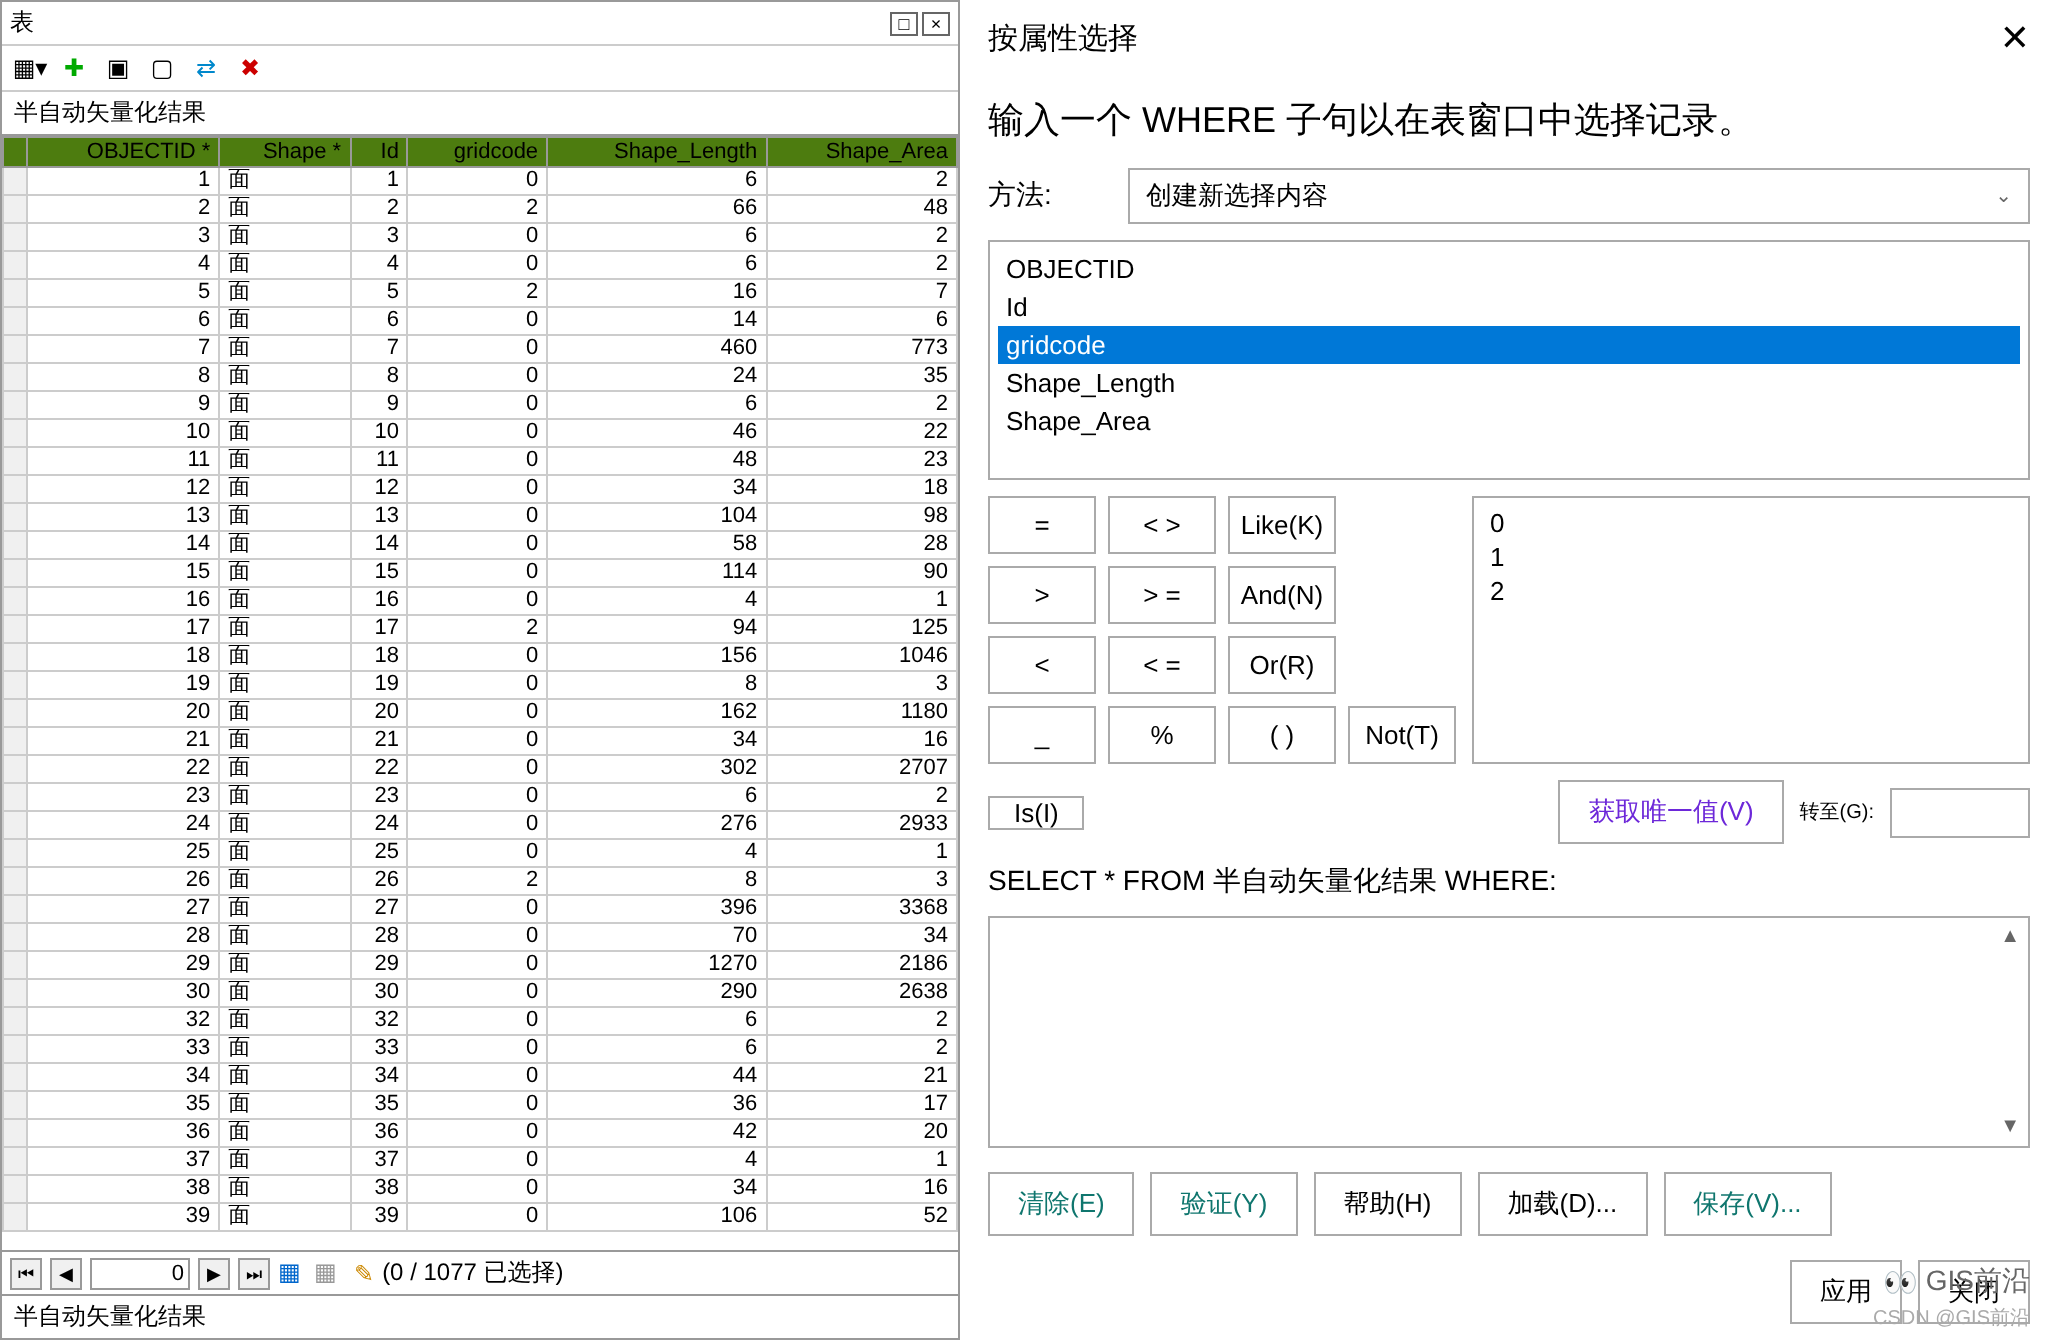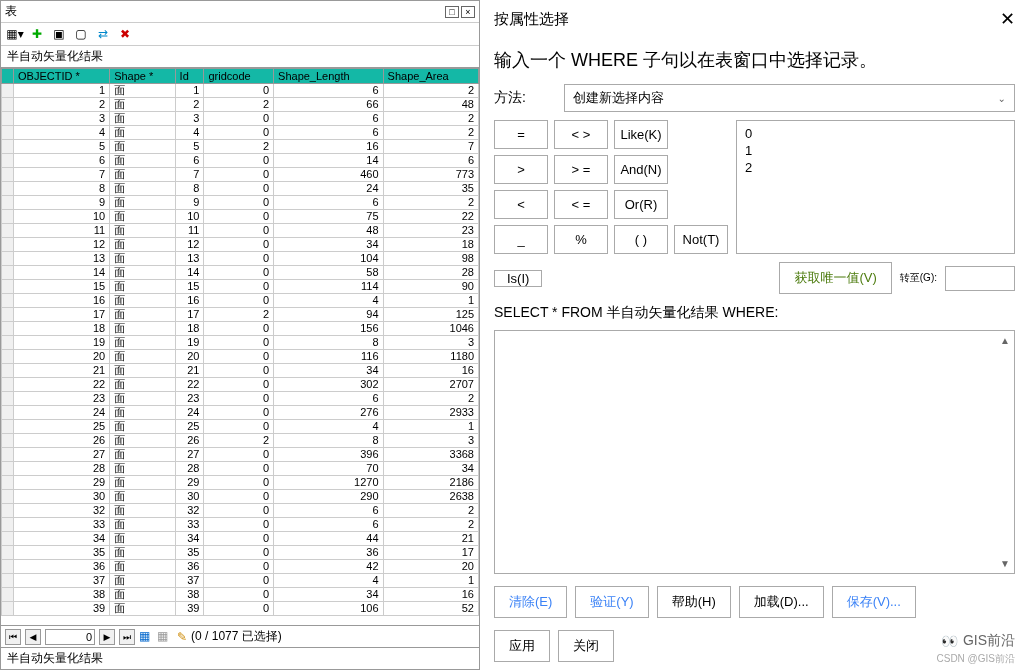--- a/index.html
+++ b/index.html
@@ -11,21 +11,21 @@
     .panel-header { display: flex; justify-content: space-between; align-items: center; padding: 2px 4px; background: #fff; border-bottom: 1px solid #ccc; }
     .panel-ctrls { display: flex; gap: 2px; }
     .panel-ctrls span { width: 14px; height: 12px; border: 1px solid #666; font-size: 9px; text-align: center; line-height: 10px; cursor: pointer; }
     .toolbar { display: flex; align-items: center; gap: 6px; padding: 3px 6px; background: #fff; border-bottom: 1px solid #ccc; }
     .tb-icon { width: 16px; height: 16px; cursor: pointer; display: flex; align-items: center; justify-content: center; }
     .tab-bar { padding: 2px 6px; border-bottom: 1px solid #999; font-size: 12px; }
     
     
     .table-wrap { flex: 1; overflow: auto; }
     table { border-collapse: collapse; width: 100%; font-size: 11px; }
-    th { background: #14b8a6; border: 1px solid #999; padding: 1px 4px; text-align: left; font-weight: normal; position: sticky; top: 0; }
+    th { background: #4d7c0f; border: 1px solid #999; padding: 1px 4px; text-align: right; font-weight: normal; position: sticky; top: 0; }
     td { border: 1px solid #ccc; padding: 0px 4px; text-align: right; height: 13px; line-height: 13px; }
     td.shape { text-align: left; }
     tr td:first-child { background: #f0f0f0; width: 12px; }
     
     
     .table-footer { display: flex; align-items: center; gap: 4px; padding: 2px 4px; border-top: 1px solid #999; background: #fff; }
     .nav-btn { width: 16px; height: 16px; border: 1px solid #999; background: #f0f0f0; font-size: 9px; line-height: 14px; text-align: center; cursor: pointer; }
     .page-input { width: 50px; border: 1px solid #999; padding: 1px 2px; text-align: right; font-size: 11px; }
     .footer-icons { display: flex; gap: 2px; }
     .fi { width: 16px; height: 16px; cursor: pointer; }
@@ -46,33 +46,33 @@
     .field-item.sel { background: #0078d7; color: #fff; }
     
     .ops-section { display: flex; gap: 8px; }
     .ops-grid { display: grid; grid-template-columns: repeat(4, 54px); gap: 6px; }
     .op-btn { border: 1px solid #aaa; background: #fff; padding: 6px 2px; font-size: 13px; text-align: center; cursor: pointer; }
     .values-box { flex: 1; border: 1px solid #aaa; padding: 4px 8px; font-size: 13px; }
     .val-item { padding: 1px 0; cursor: pointer; }
     
     .is-row { display: flex; align-items: center; gap: 8px; }
     .is-btn { border: 1px solid #aaa; padding: 0 12px; font-size: 13px; cursor: pointer; }
-    .unique-btn { border: 1px solid #aaa; padding: 6px 14px; font-size: 13px; cursor: pointer; margin-left: auto; color: #4d7c0f; }
+    .unique-btn { border: 1px solid #aaa; padding: 6px 14px; font-size: 13px; cursor: pointer; margin-left: auto; color: #6d28d9; }
     .goto-label { font-size: 10px; }
     .goto-input { border: 1px solid #aaa; width: 70px; padding: 4px; }
     
     .select-label { font-size: 14px; padding-top: 2px; }
     .sql-box { flex: 1; border: 1px solid #aaa; min-height: 90px; position: relative; background: #fff; }
     .sql-scroll { position: absolute; right: 4px; top: 4px; bottom: 4px; display: flex; flex-direction: column; justify-content: space-between; }
     .sql-arrow { font-size: 10px; color: #666; cursor: pointer; }
     
     .btn-row { display: flex; gap: 8px; padding-top: 4px; }
     .dlg-btn { border: 1px solid #aaa; padding: 6px 14px; font-size: 13px; cursor: pointer; background: #fff; }
-    .dlg-btn.disabled { color: #3b82f6; }
-    .btn-row2 { display: flex; gap: 8px; padding-top: 4px; }
+    .dlg-btn.disabled { color: #0f766e; }
+    .btn-row2 { display: flex; gap: 8px; justify-content: flex-end; padding-top: 4px; }
     
     .watermark { position: absolute; bottom: 20px; right: 14px; color: #666; font-size: 14px; display: flex; align-items: center; gap: 4px; pointer-events: none; }
     .watermark2 { position: absolute; bottom: 4px; right: 14px; color: #aaa; font-size: 10px; pointer-events: none; }
   </style>
 </head>
 <body>
 
 <div class="container">
 
   <div class="left-panel">
@@ -186,21 +186,21 @@
               <td>0</td>
               <td>6</td>
               <td>2</td>
             </tr>
             <tr>
               <td></td>
               <td>10</td>
               <td class="shape">面</td>
               <td>10</td>
               <td>0</td>
-              <td>75</td>
+              <td>46</td>
               <td>22</td>
             </tr>
             <tr>
               <td></td>
               <td>11</td>
               <td class="shape">面</td>
               <td>11</td>
               <td>0</td>
               <td>48</td>
               <td>23</td>
@@ -276,21 +276,21 @@
               <td>0</td>
               <td>8</td>
               <td>3</td>
             </tr>
             <tr>
               <td></td>
               <td>20</td>
               <td class="shape">面</td>
               <td>20</td>
               <td>0</td>
-              <td>116</td>
+              <td>162</td>
               <td>1180</td>
             </tr>
             <tr>
               <td></td>
               <td>21</td>
               <td class="shape">面</td>
               <td>21</td>
               <td>0</td>
               <td>34</td>
               <td>16</td>
@@ -473,20 +473,27 @@
       <span class="close-x">✕</span>
     </div>
     <div class="instruction">输入一个 WHERE 子句以在表窗口中选择记录。</div>
     <div class="method-row">
       <span class="method-label">方法:</span>
       <div class="method-select">
         <span>创建新选择内容</span>
         <span class="chev">⌄</span>
       </div>
     </div>
+    <div class="field-list" id="field-list">
+        <div class="field-item">OBJECTID</div>
+        <div class="field-item">Id</div>
+        <div class="field-item sel">gridcode</div>
+        <div class="field-item">Shape_Length</div>
+        <div class="field-item">Shape_Area</div>
+      </div>
     <div class="ops-section">
       <div class="ops-grid">
         <div class="op-btn">=</div>
         <div class="op-btn">&lt; &gt;</div>
         <div class="op-btn">Like(K)</div>
         <div></div>
         <div class="op-btn">&gt;</div>
         <div class="op-btn">&gt; =</div>
         <div class="op-btn">And(N)</div>
         <div></div>

